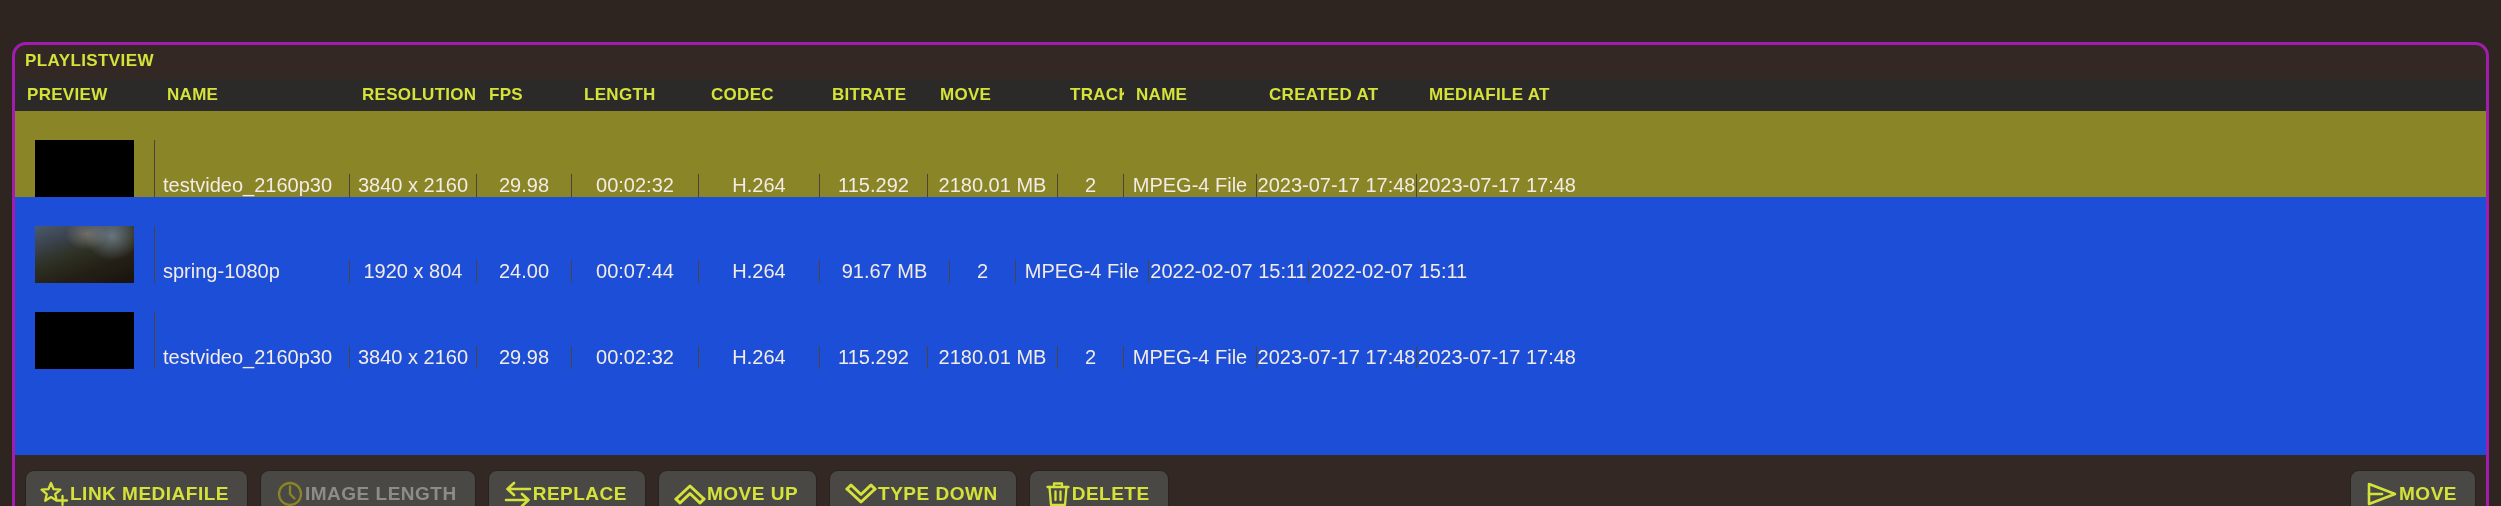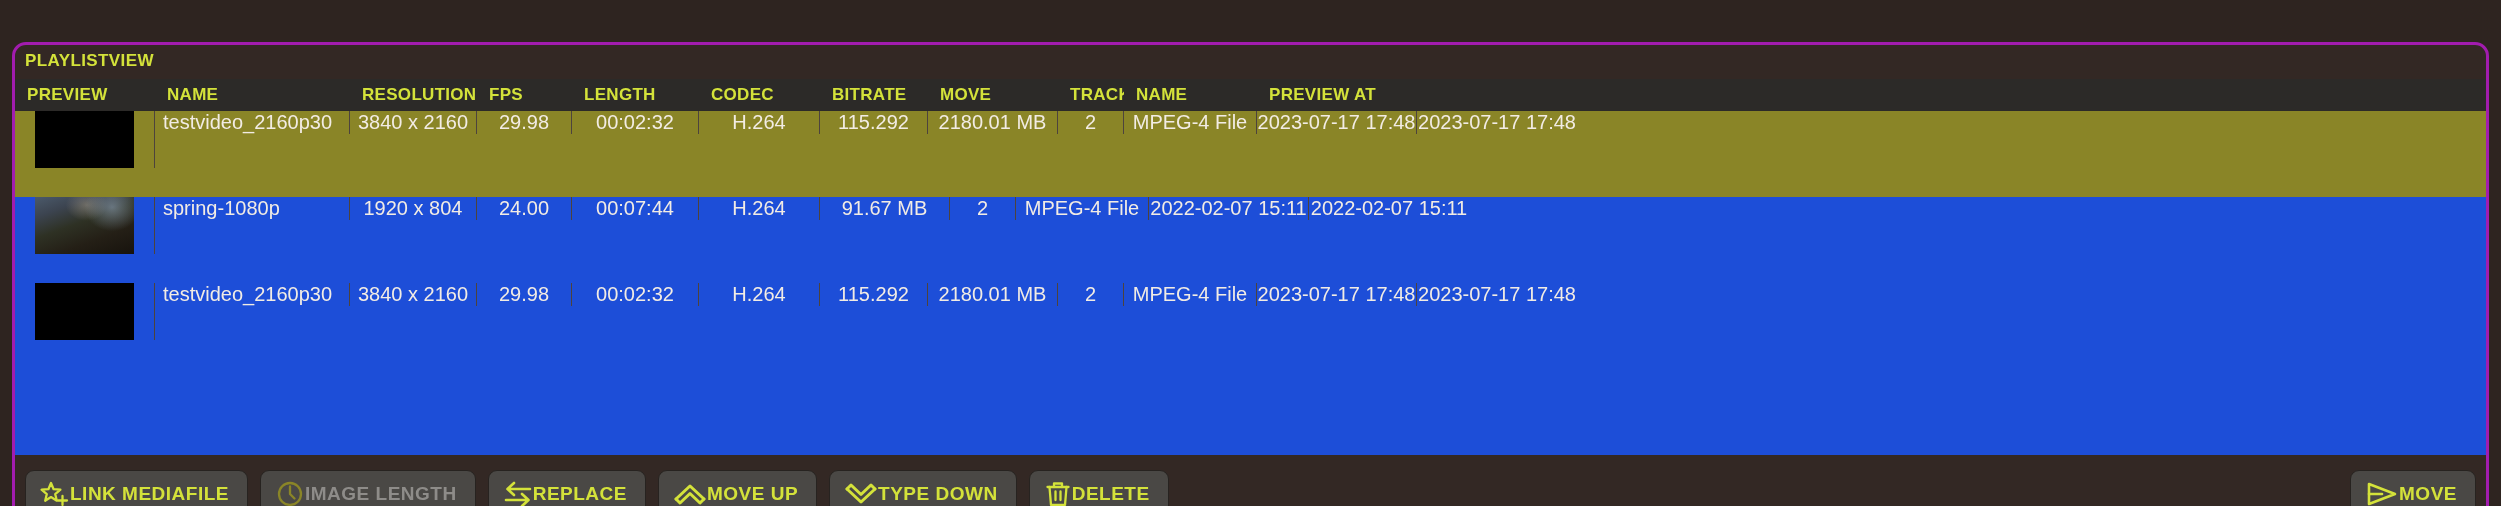--- a/index.html
+++ b/index.html
@@ -37,21 +37,21 @@
   
   #table {
     position: absolute;
     left: 0; top: 34px; right: 0;
     bottom: 78px;
     background: #1d4ed8;
   }
   .row {
     display: flex;
     width: 100%;
-    align-items: flex-start;
+    align-items: flex-end;
   }
   #header-row {
     background: #2c2a28;
     height: 32px;
     align-items: center;
   }
   #header-row .cell {
     color: #d4e23a;
     font-size: 17px;
     font-weight: bold;
@@ -160,21 +160,22 @@
       <div class="cell c-preview">PREVIEW</div>
       <div class="cell c-name">NAME</div>
       <div class="cell c-resolution">RESOLUTION</div>
       <div class="cell c-fps">FPS</div>
       <div class="cell c-length">LENGTH</div>
       <div class="cell c-codec">CODEC</div>
       <div class="cell c-bitrate">BITRATE</div>
       <div class="cell c-size">MOVE</div>
       <div class="cell c-tracks">TRACKS</div>
       <div class="cell c-type">NAME</div>
-      <div class="cell c-modified">PREVIEW AT</div>
+      <div class="cell c-created">CREATED AT</div>
+      <div class="cell c-modified">MEDIAFILE AT</div>
     </div>
 
     <div class="row data-row selected">
       <div class="cell c-preview">
         <span class="thumb"></span>
       </div>
       <div class="cell c-name">testvideo_2160p30</div>
       <div class="cell c-resolution">3840 x 2160</div>
       <div class="cell c-fps">29.98</div>
       <div class="cell c-length">00:02:32</div>

